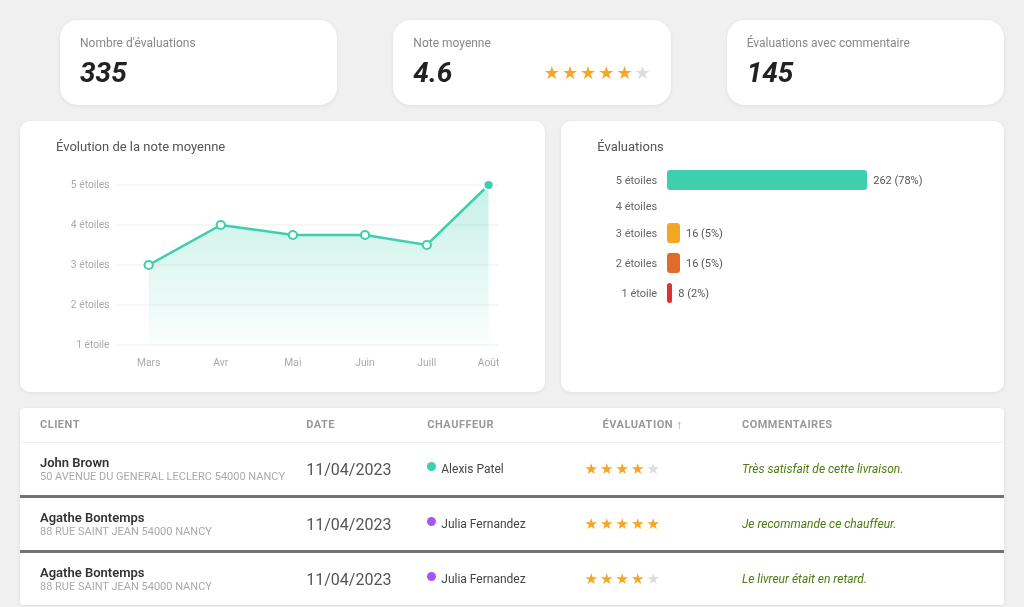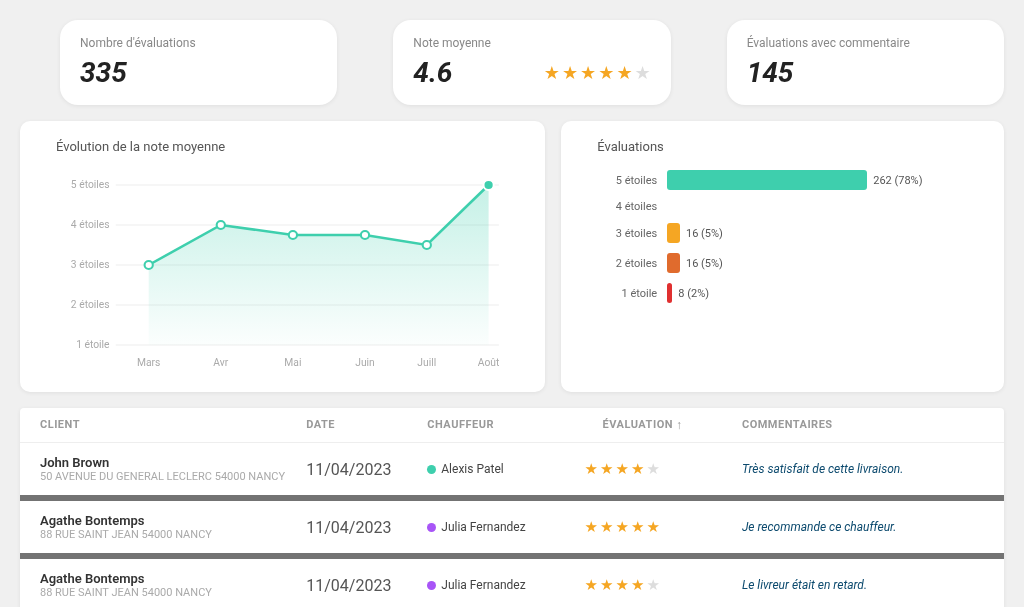--- a/index.html
+++ b/index.html
@@ -129,40 +129,40 @@
       font-size: 11px;
       font-weight: 700;
       color: #999;
       letter-spacing: 0.5px;
       text-transform: uppercase;
     }
     .table-row-wrap {
       display: grid;
       grid-template-columns: 2.2fr 1fr 1.3fr 1.3fr 2fr;
       padding: 12px 20px;
-      border-bottom: 6px solid #737373;
+      border-bottom: 3px solid #737373;
       align-items: center;
     }
     .table-row-wrap:last-child { border-bottom: none; }
     .client-name {
       font-size: 13px;
       font-weight: 600;
       color: #333;
     }
     .client-address {
       font-size: 11px;
       color: #aaa;
     }
     .cell-date {
       font-size: 16px;
       color: #555;
     }
     .chauffeur-cell {
       display: flex;
-      align-items: center;
+      align-items: flex-start;
       gap: 5px;
     }
     .dot {
       width: 9px;
       height: 9px;
       border-radius: 50%;
       flex-shrink: 0;
     }
     .chauffeur-name {
       font-size: 12px;
@@ -170,21 +170,21 @@
     }
     .stars-row {
       display: flex;
       gap: 2px;
     }
     .s { font-size: 15px; }
     .s.f { color: #f5a623; }
     .s.e { color: #ddd; }
     .comment-text {
       font-size: 12px;
-      color: #0c4a6e;
+      color: #4d7c0f;
       font-style: italic;
     }
 
     .eval-sort {
       display: inline-flex;
       align-items: flex-start;
       gap: 3px;
       margin-left: 18px;
     }
   </style>

